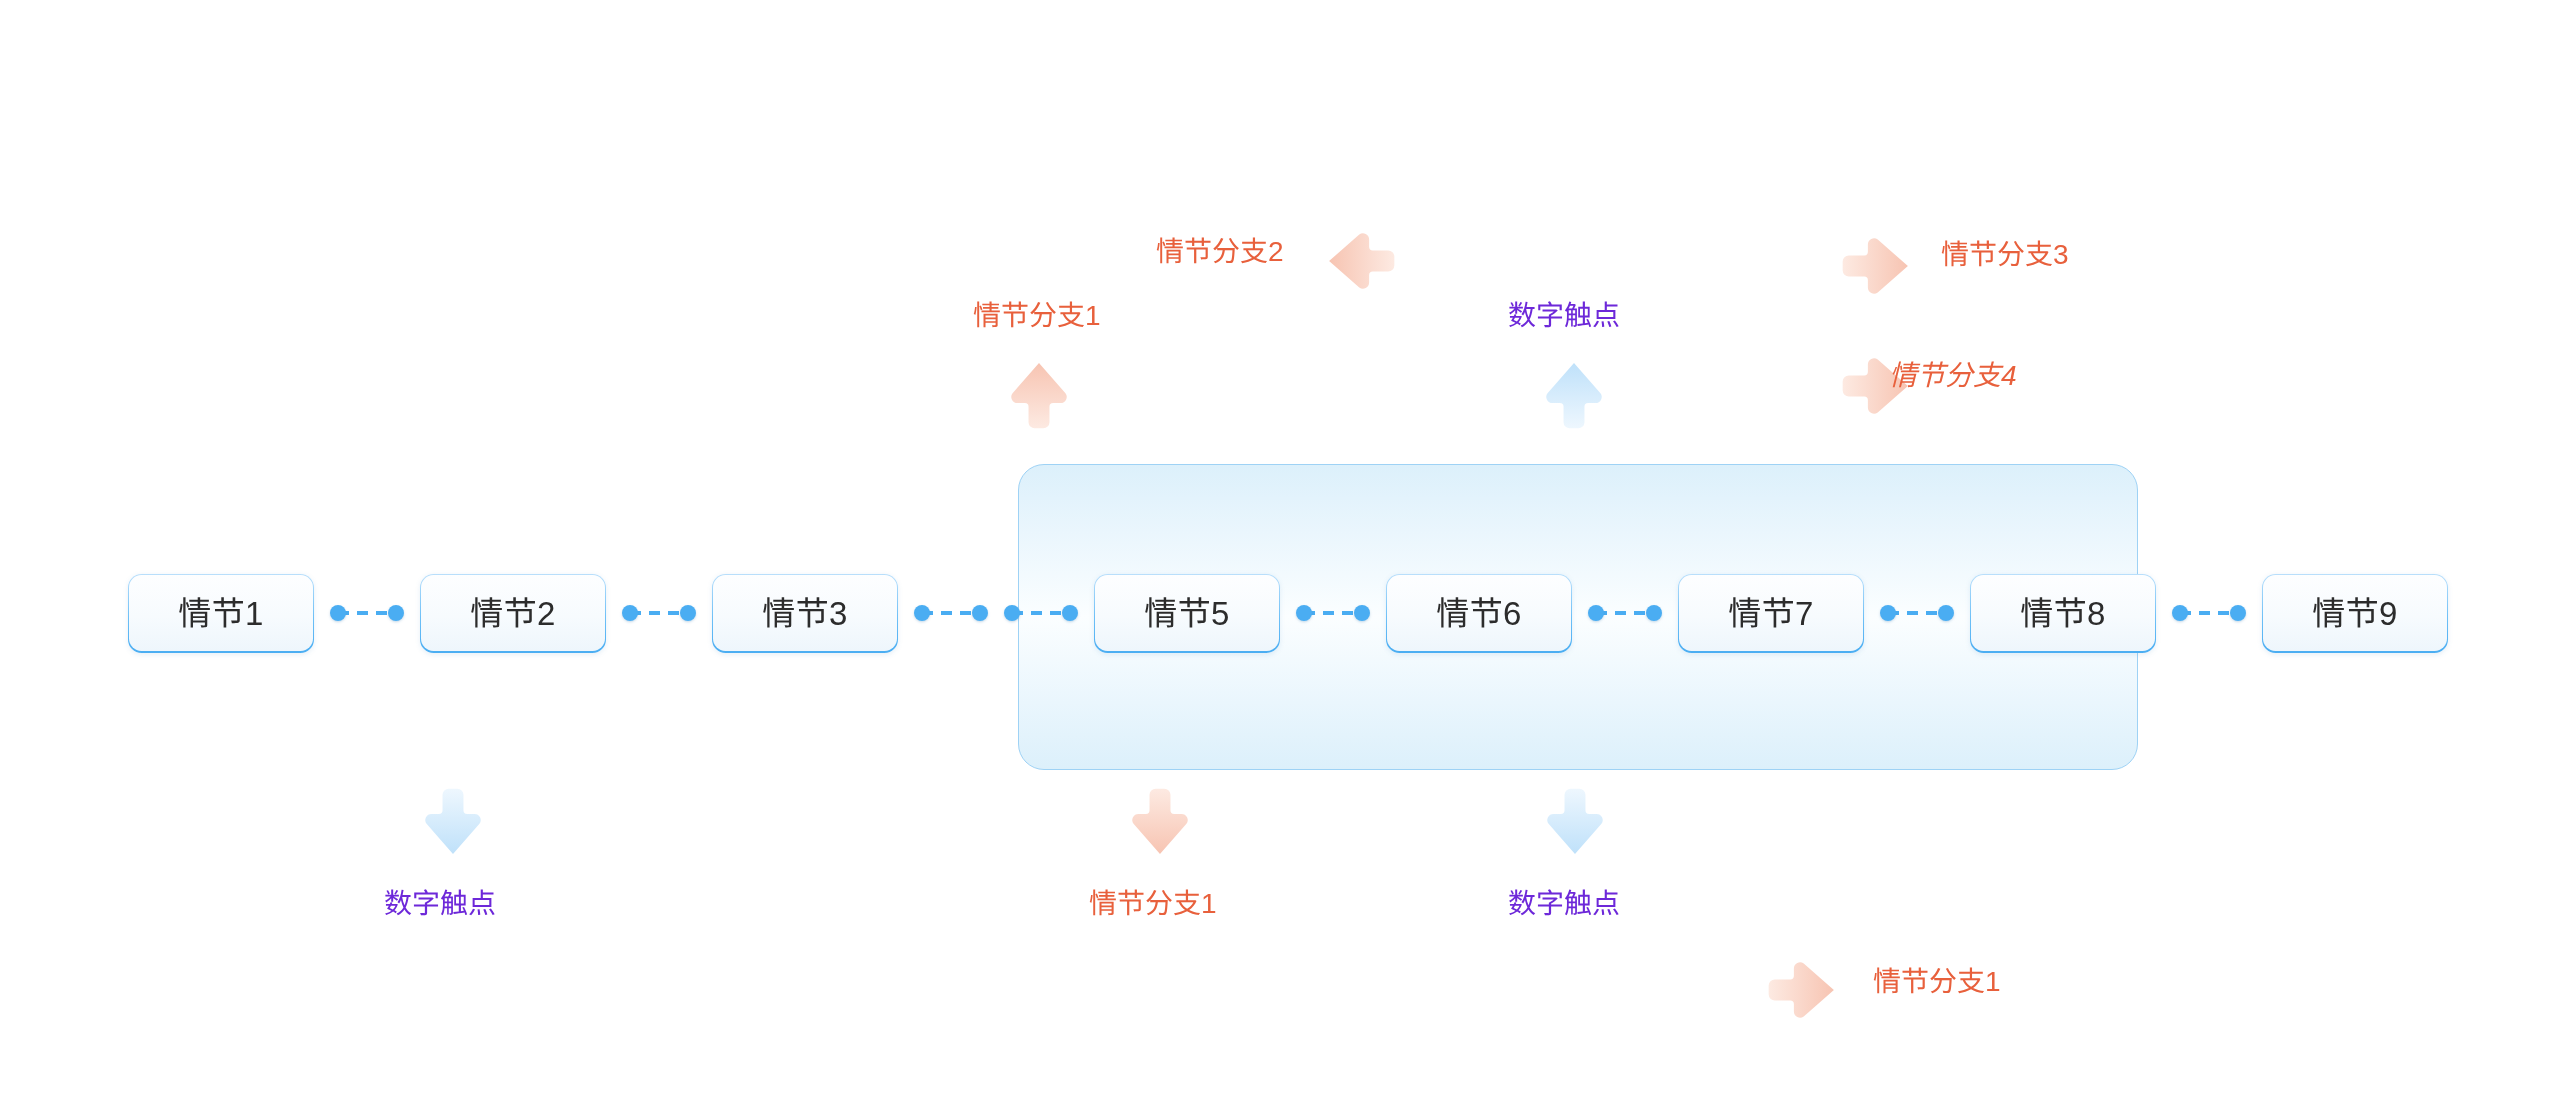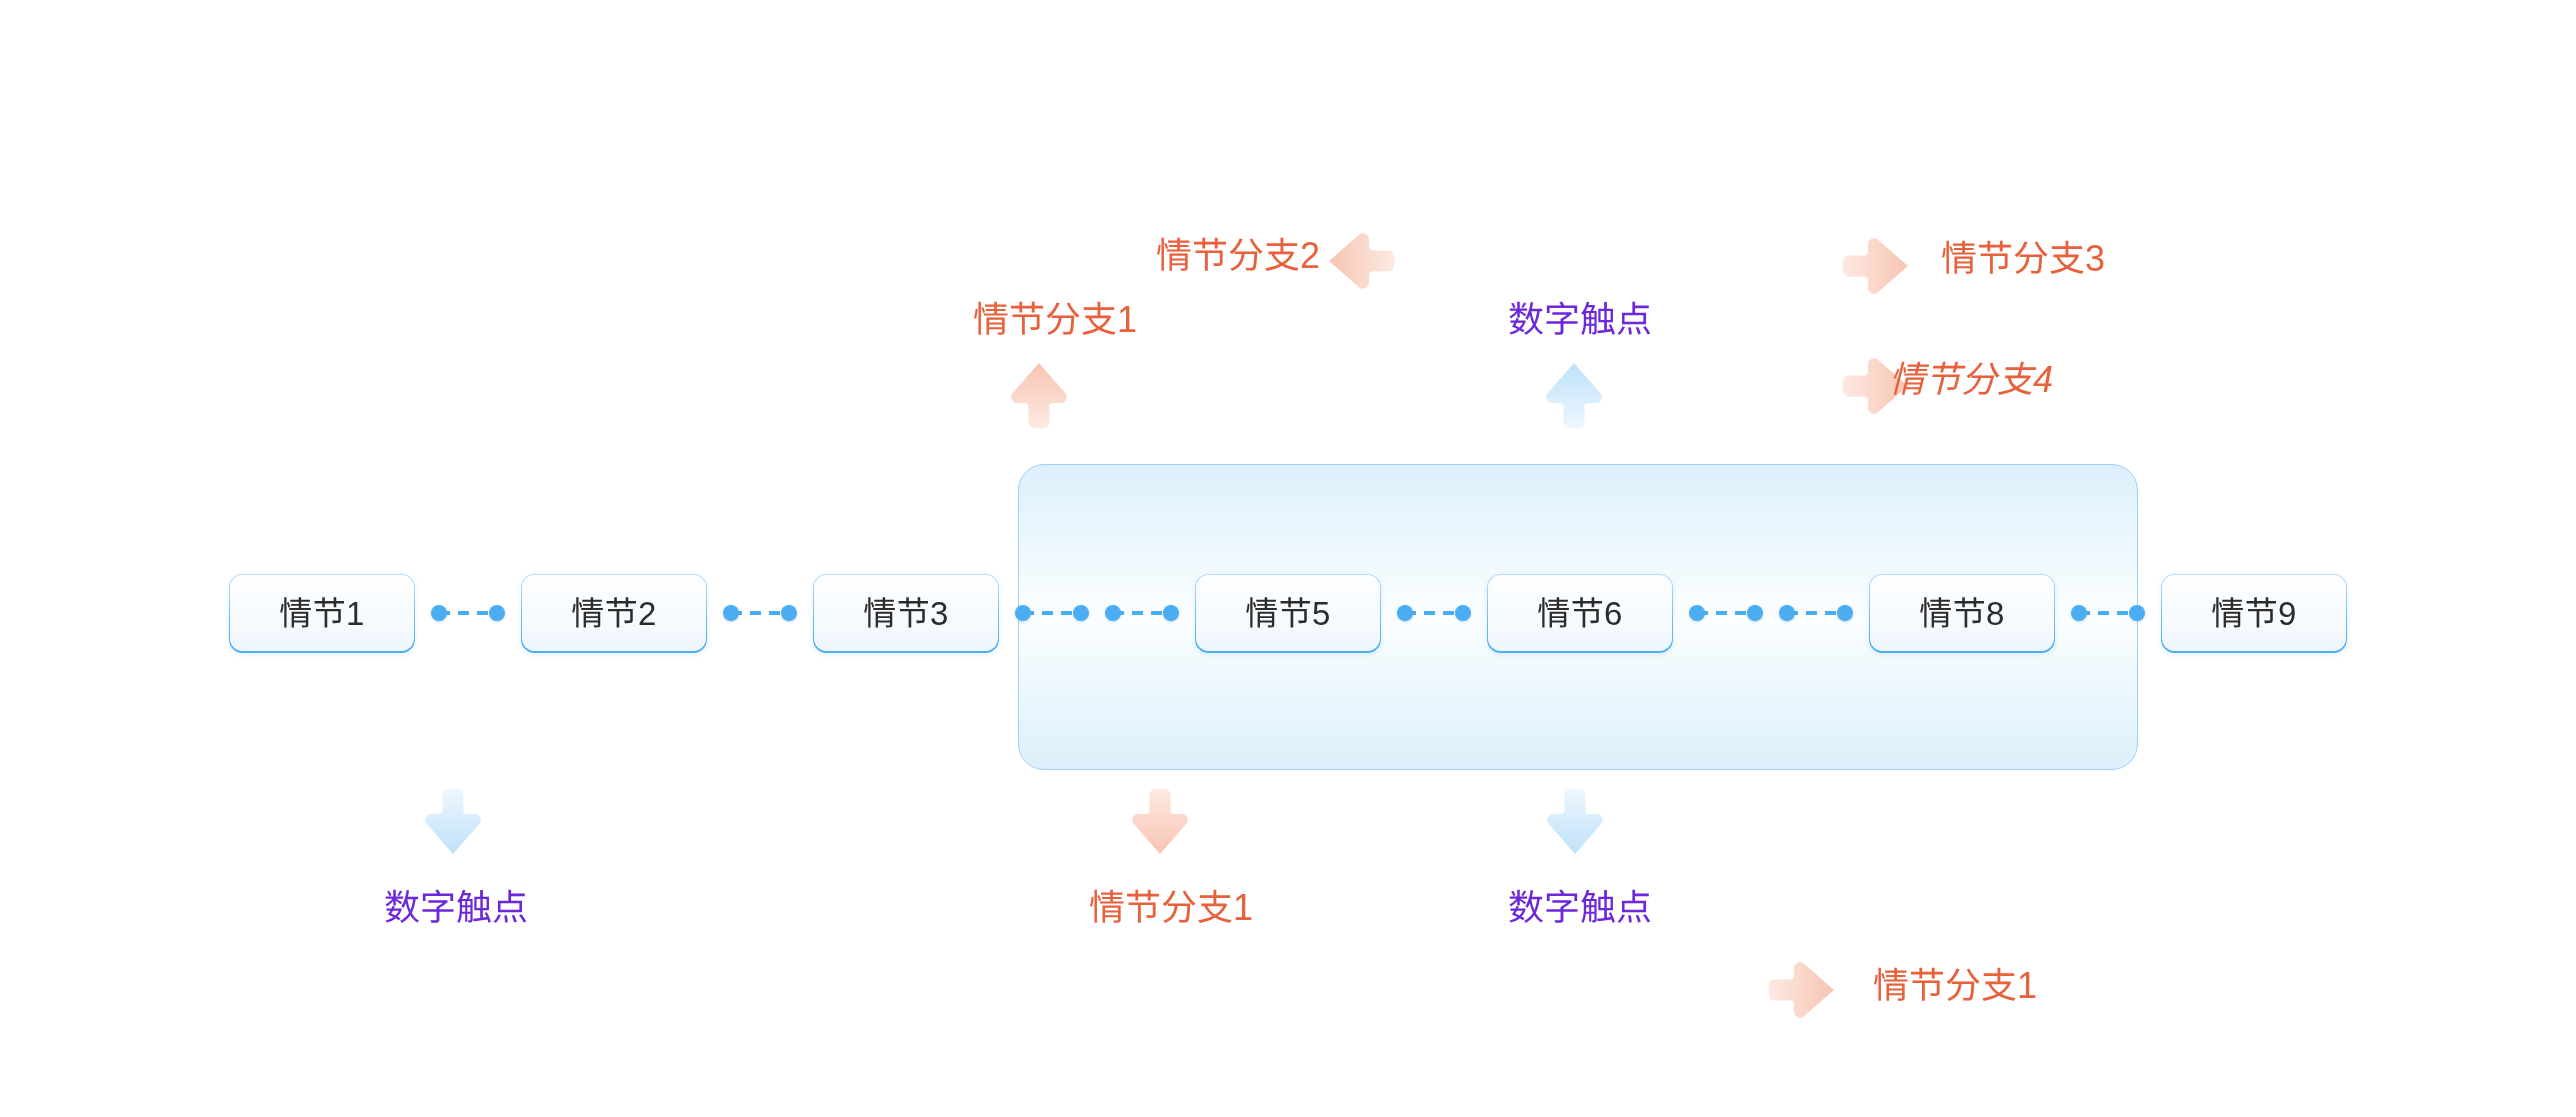--- a/index.html
+++ b/index.html
@@ -114,21 +114,21 @@
 
   
   .arrow {
     position: absolute;
   }
   .arrow svg { display: block; }
 
   
   .anno {
     position: absolute;
-    font-size: 36px;
+    font-size: 28px;
     line-height: 1;
     white-space: nowrap;
   }
   .anno.branch { color: #e8603c; }
   .anno.touch  { color: #6d28d9; }
 </style>
 </head>
 <body>
 
 <div id="canvas">
@@ -323,20 +323,25 @@
         <span class="node-label">情节6</span>
       </div>
     </div>
 
     <div class="connector">
       <span class="dash"></span>
       <span class="dot"></span>
       <span class="dot"></span>
     </div>
 
+    <div class="node">
+      <div class="node-inner">
+        <span class="node-label">情节7</span>
+      </div>
+    </div>
 
     <div class="connector">
       <span class="dash"></span>
       <span class="dot"></span>
       <span class="dot"></span>
     </div>
 
     <div class="node">
       <div class="node-inner">
         <span class="node-label">情节8</span>

